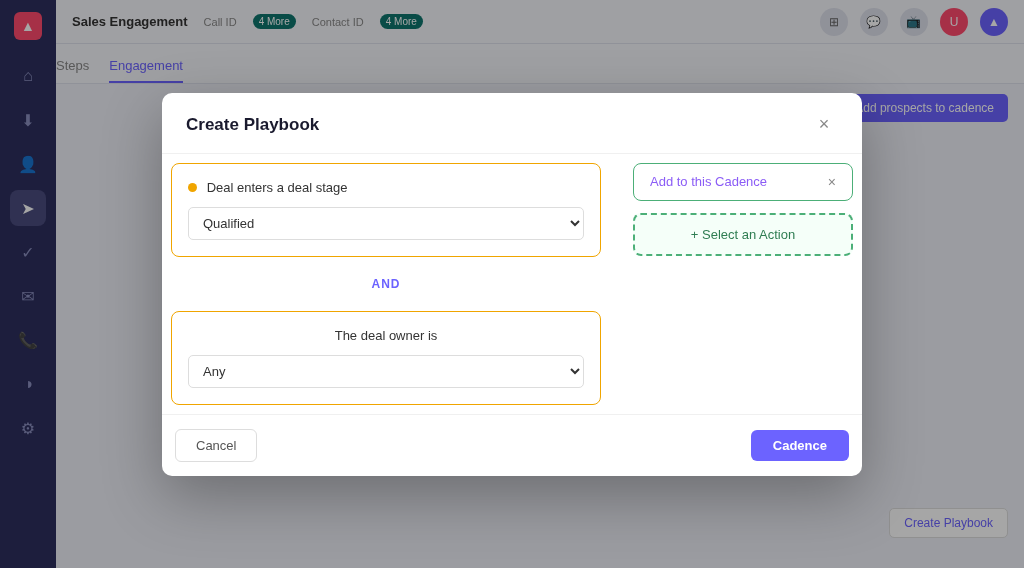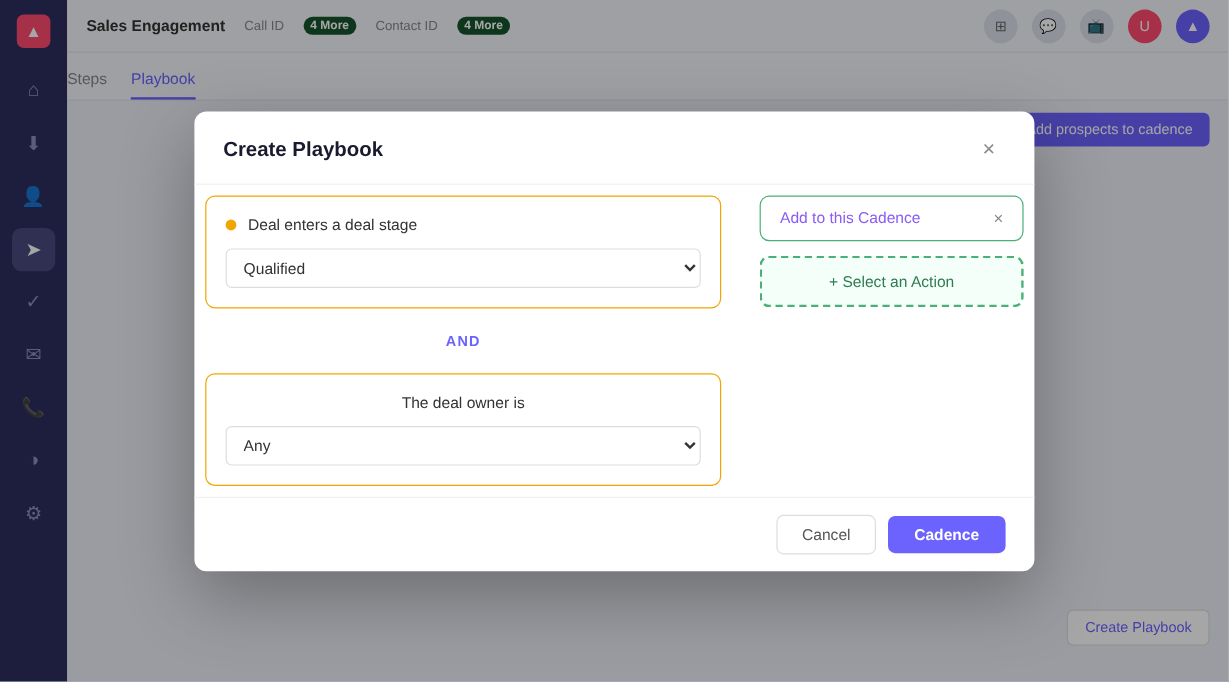--- a/index.html
+++ b/index.html
@@ -78,26 +78,25 @@
       gap: 16px;
     }
 
     .top-bar-title {
       font-size: 13px;
       font-weight: 600;
       color: #333;
     }
 
     .top-bar-badge {
-      background: #14532d;
+      background: #0f766e;
       color: white;
       font-size: 10px;
       padding: 2px 6px;
       border-radius: 10px;
-      font-weight: bold;
     }
 
     .top-bar-right {
       margin-left: auto;
       display: flex;
       align-items: center;
       gap: 12px;
     }
 
     .top-bar-icon {
@@ -335,24 +334,24 @@
       font-size: 13px;
       font-weight: 500;
       color: #2e7d52;
       width: 100%;
     }
 
     
     .modal-footer {
       display: flex;
       align-items: center;
-      justify-content: flex-end;
-      padding: 14px 24px;
+      justify-content: space-between;
+      padding: 14px 13px;
       border-top: 1px solid #f0f0f0;
-      gap: 10px;
+      gap: 0;
     }
 
     .btn-cancel {
       padding: 8px 20px;
       border: 1px solid #ddd;
       border-radius: 6px;
       font-size: 13px;
       color: #555;
       background: white;
       cursor: pointer;
@@ -398,21 +397,21 @@
         <div class="top-bar-icon">⊞</div>
         <div class="top-bar-icon">💬</div>
         <div class="top-bar-icon">📺</div>
         <div class="top-bar-icon" style="background:#ff4b6e;color:white">U</div>
         <div class="top-bar-icon" style="background:#6c63ff;color:white">▲</div>
       </div>
     </div>
 
     <div class="tabs-bar">
       <div class="tab">Steps</div>
-      <div class="tab active">Playbook</div>
+      <div class="tab active">Engagement</div>
     </div>
 
     <div class="page-body">
       <div class="add-prospects-btn">Add prospects to cadence</div>
       <div class="create-btn">Create Playbook</div>
     </div>
   </div>
 </div>
 
 <div class="overlay">

